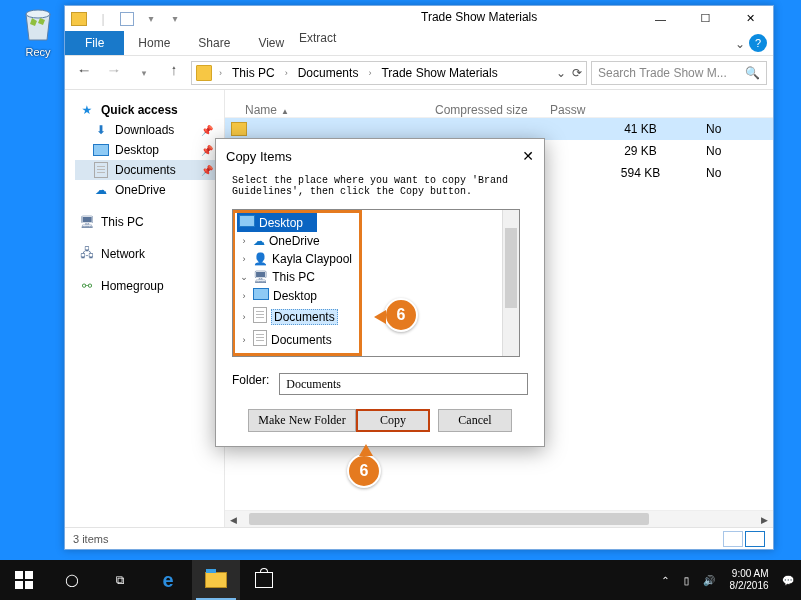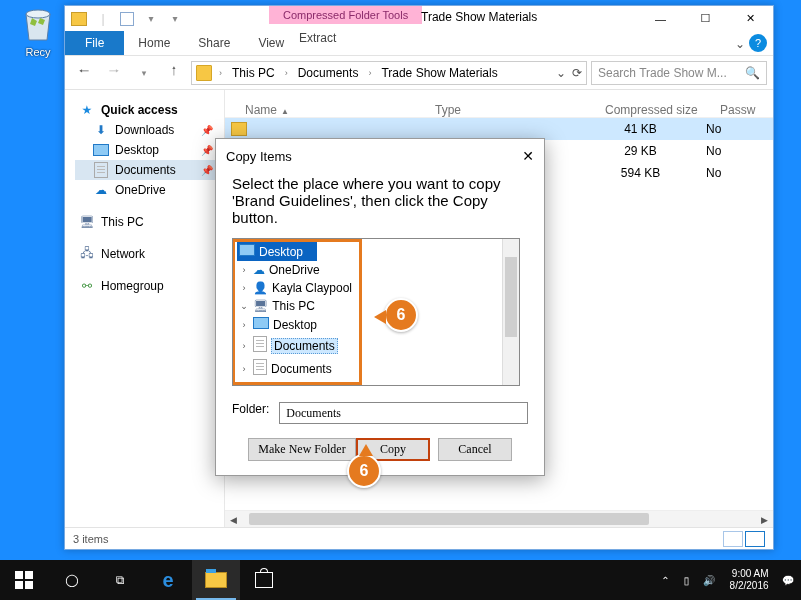--- a/index.html
+++ b/index.html
@@ -69,21 +69,21 @@
 
 .status { height:22px; border-top:1px solid #e3e3e3; display:flex; align-items:center; padding:0 8px; font-size:11px; color:#555; }
 .status .vbtns { margin-left:auto; display:flex; gap:2px; }
 .status .vbtn { width:20px; height:16px; border:1px solid #a8c6e8; }
 .status .vbtn.act { border-color:#1979ca; }
 
 
 .dialog { position:absolute; left:215px; top:138px; width:330px; background:#fff; border:1px solid #9a9a9a; box-shadow:0 4px 20px rgba(0,0,0,.35); }
 .dialog .dtop { height:34px; display:flex; align-items:center; padding:0 10px; font-size:13px; }
 .dialog .dclose { margin-left:auto; font-size:14px; }
-.dialog .msg { padding:2px 16px 12px; font-size:15px; }
+.dialog .msg { padding:2px 16px 12px; font-size:10px;font-family:Liberation Mono, monospace; }
 .dialog .treebox { margin:0 16px 10px; width:288px; height:148px; border:1px solid #888; position:relative; overflow:hidden; }
 .dialog .treebox .dtree { position:absolute; top:3px; left:4px; width:calc(100% - 20px); }
 .dialog .treebox .vscroll { position:absolute; right:0; top:0; width:17px; height:100%; background:#f1f1f1; border-left:1px solid #ddd; }
 .dialog .treebox .vscroll .th { position:absolute; left:2px; top:18px; width:12px; height:80px; background:#cfcfcf; }
 .dialog .treebox .dl { display:flex; align-items:center; gap:4px; font-size:12px; padding:2px 2px; white-space:nowrap; }
 .dialog .treebox .dl .tri { color:#555; width:10px; font-size:9px; text-align:center; }
 .dialog .treebox .highlight1 { position:absolute; left:-1px; top:0; width:130px; height:146px; border:3px solid #e57a1f; pointer-events:none; }
 
 .dialog .frow { display:flex; align-items:flex-start; gap:10px; padding:6px 16px 8px; }
 .dialog .frow input { flex:1; height:22px; border:1px solid #888; padding:0 6px; font:12px "Segoe UI"; }
@@ -141,21 +141,20 @@
         <div class="qbtn">
             <span class="fi fi-arch" style="width:16px;height:14px;display:inline-block"></span>
           </div>
         <div class="qbtn" style="color:#ccc">|</div>
         <div class="qbtn">
             <span style="width:14px;height:14px;border:1px solid #8aa9d0;display:inline-block"></span>
           </div>
         <div class="qbtn" style="color:#888;font-size:10px">▾</div>
         <div class="qbtn" style="color:#888;font-size:10px">▾</div>
       </div>
-      <div class="ctx-tab">Compressed Folder Tools</div>
       <div class="title">Trade Show Materials</div>
       <div class="wctrl">
         <div class="wbtn">―</div>
         <div class="wbtn">☐</div>
         <div class="wbtn">✕</div>
       </div>
     </div>
 
     <div class="ribbon">
       <div class="file">File</div>
@@ -230,21 +229,20 @@
           </div>
         <div class="tline grp">
             <span class="ico ic-hg">⚯</span>
             <span>Homegroup</span>
           </div>
       </div>
 
       <div class="list">
         <div class="hdr">
           <div class="col c1"><span>Name</span><span class="sort">▲</span></div>
-          <div class="col c2">Type</div>
           <div class="col c3">Compressed size</div>
           <div class="col c4">Passw</div>
         </div>
         <div class="rows">
           <div class="row">
             <div class="c1"><span class="fi fi-arch"></span></div>
             <div class="c2"></div>
             <div class="c3">41 KB</div>
             <div class="c4">No</div>
           </div>

